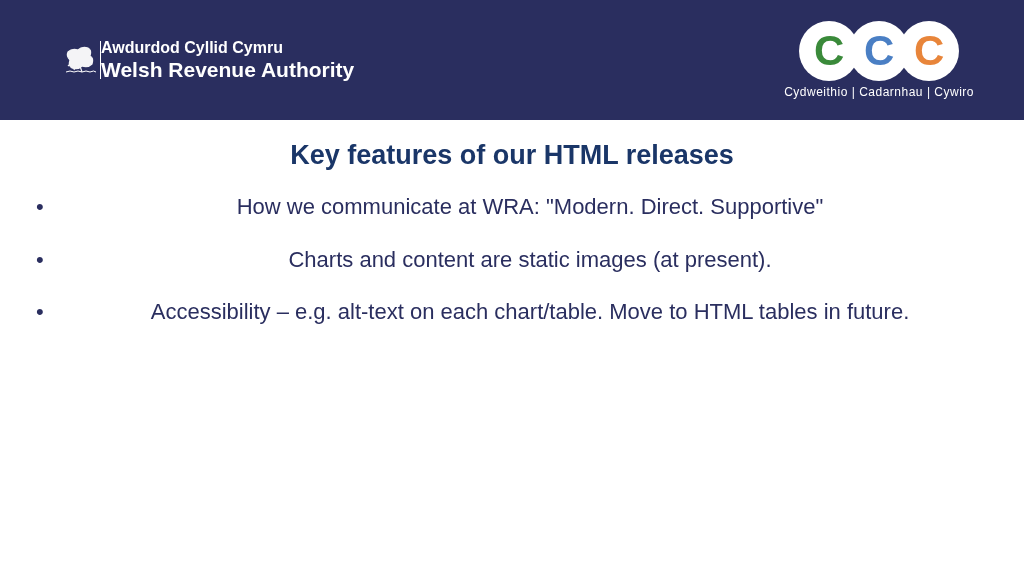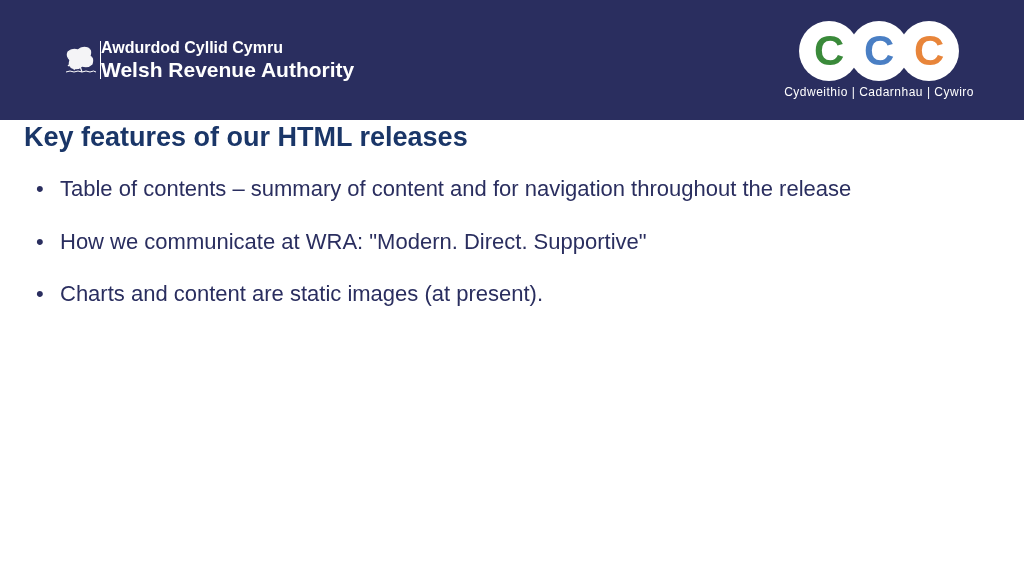--- a/index.html
+++ b/index.html
@@ -75,21 +75,22 @@
     }
     .c1 { color: #3a8a3a; }
     .c2 { color: #4a7fc4; }
     .c3 { color: #e8853a; }
     .tagline {
       color: white;
       font-size: 12px;
       letter-spacing: 0.5px;
     }
     .content {
-      padding: 2px 24px 20px 24px;
+      padding: 20px 24px 20px 24px;
+      text-align: center;
     }
     .title {
       color: #1a3668;
       font-size: 27px;
       font-weight: bold;
       margin-bottom: 22px;
     }
     .bullets {
       list-style: none;
       padding-left: 8px;
@@ -140,17 +141,17 @@
           <span class="c-letter c3">C</span>
         </div>
     </div>
     <div class="tagline">Cydweithio | Cadarnhau | Cywiro</div>
   </div>
 </div>
 
 <div class="content">
   <div class="title">Key features of our HTML releases</div>
   <ul class="bullets">
-    <li>Table of contents – summary of content and for navigation throughout the release</li>
     <li>How we communicate at WRA: "Modern. Direct. Supportive"</li>
     <li>Charts and content are static images (at present).</li>
+    <li>Accessibility – e.g. alt-text on each chart/table. Move to HTML tables in future.</li>
   </ul>
 </div>
 
 </body></html>

